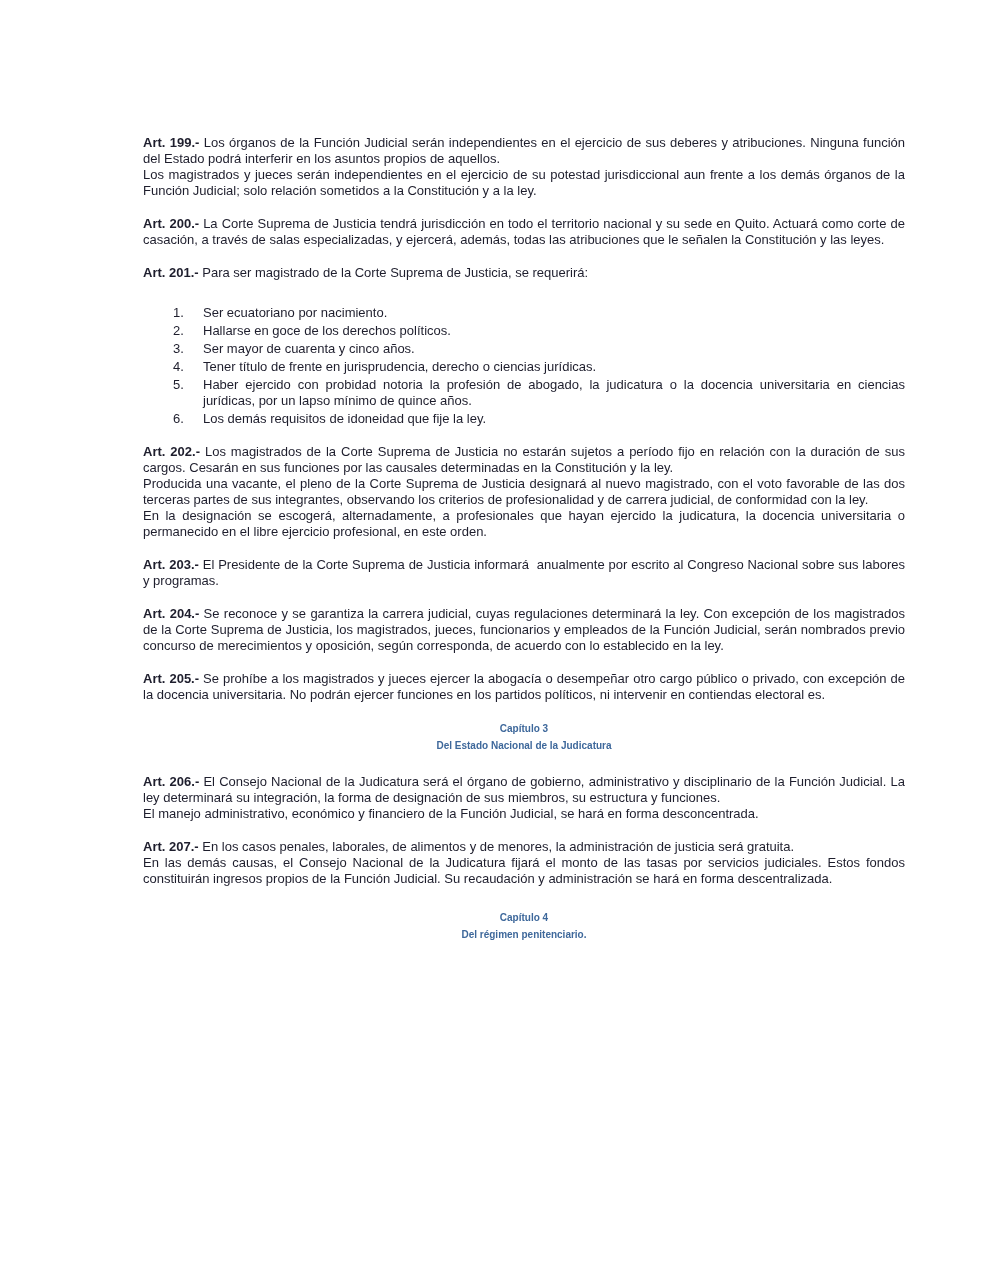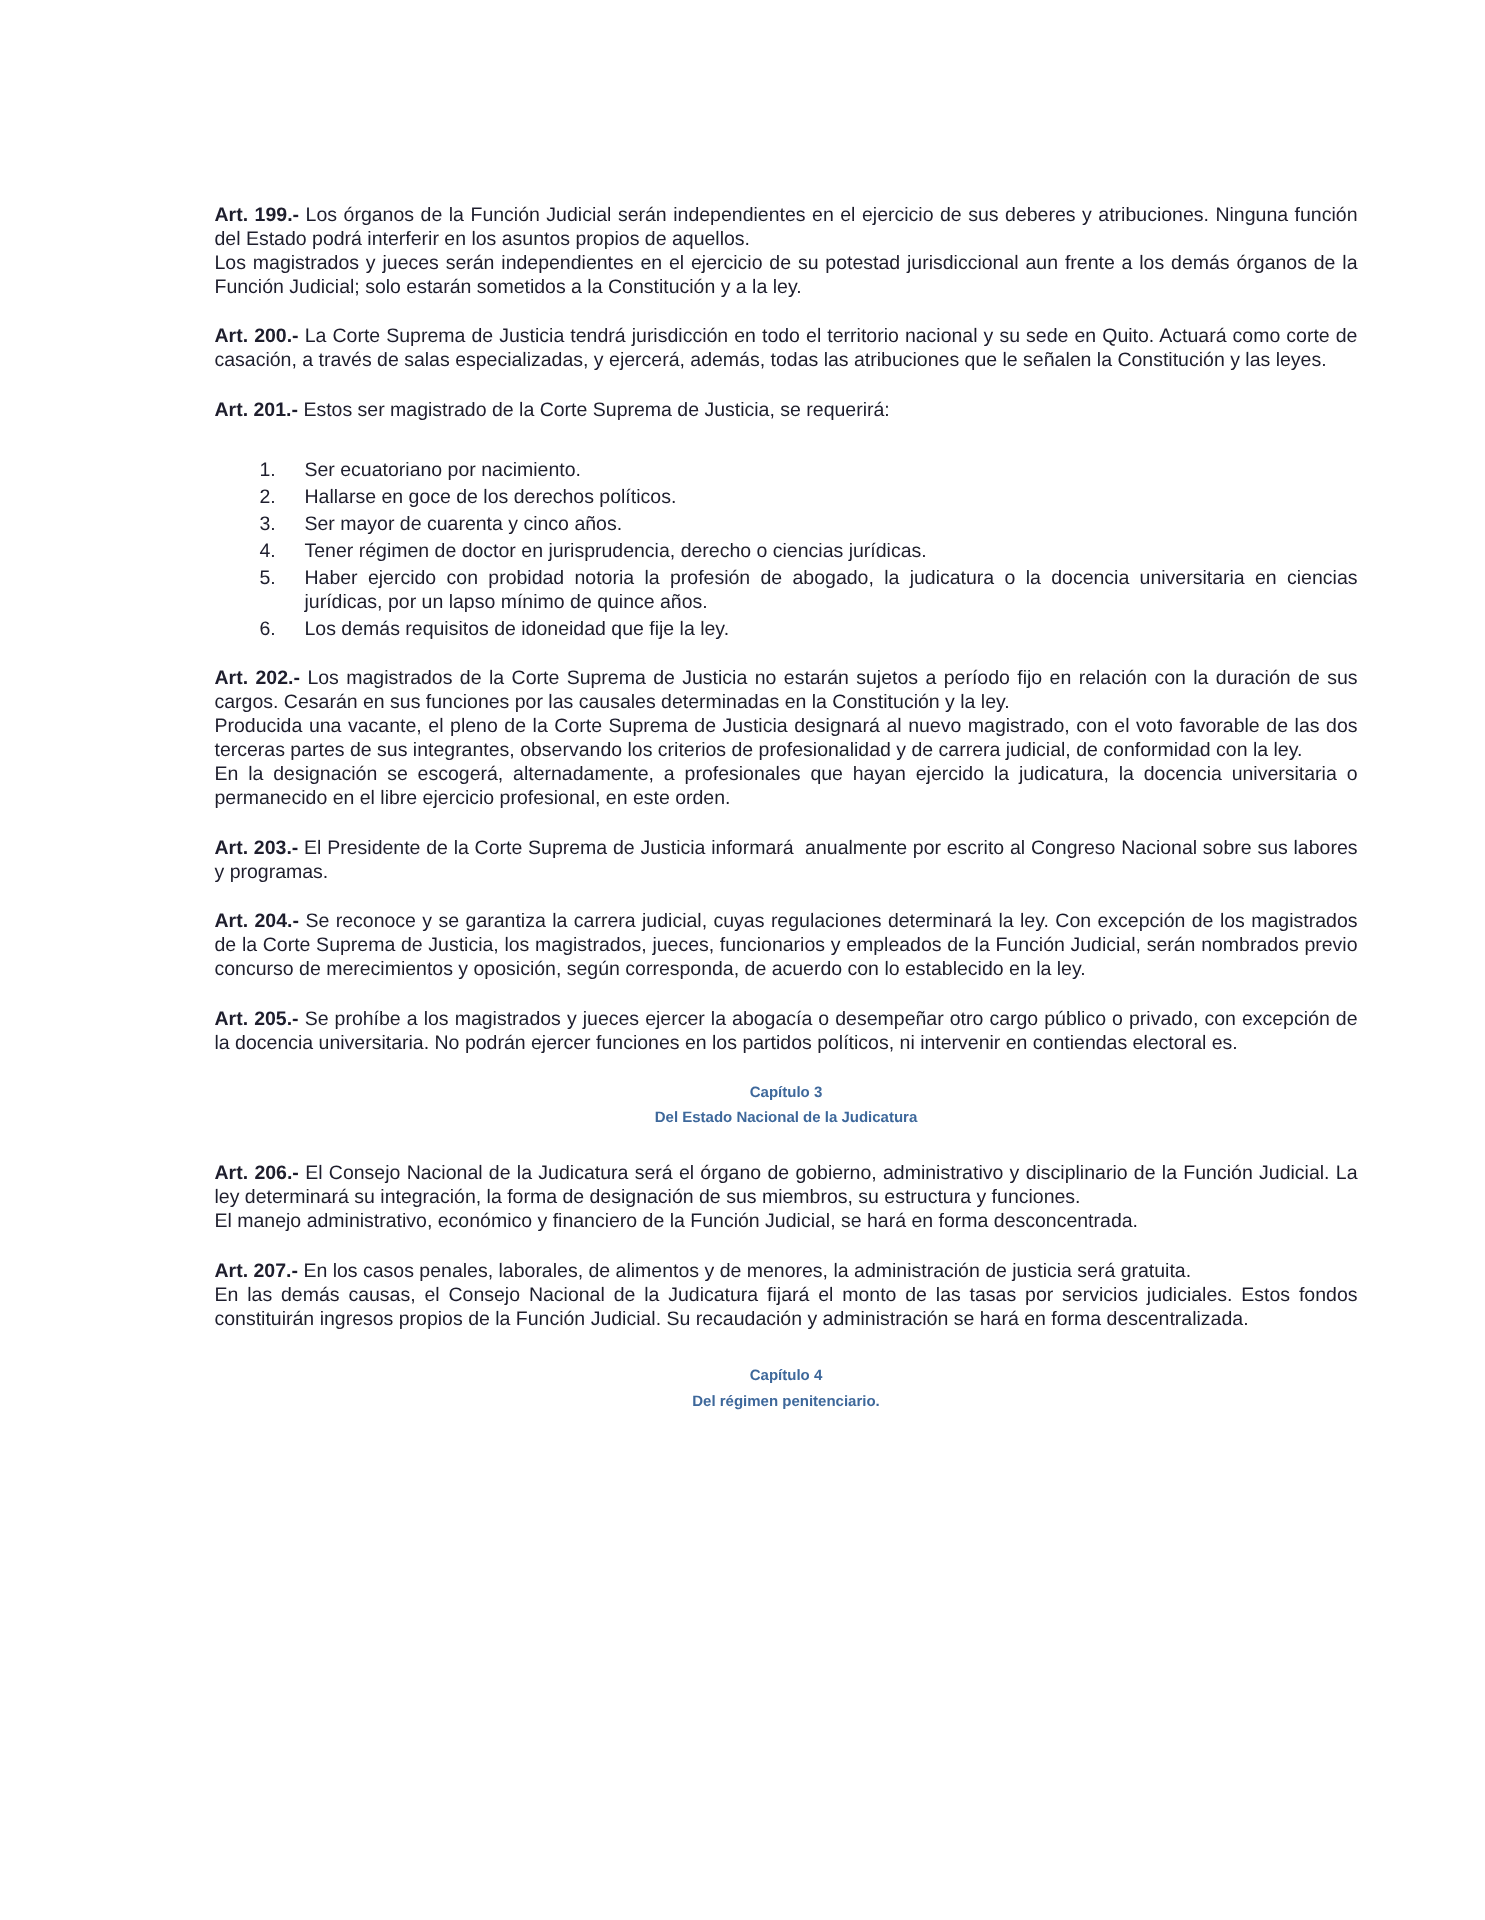--- a/index.html
+++ b/index.html
@@ -36,45 +36,45 @@
     color: var(--heading-color);
   }
 </style>
 </head>
 <body>
 
 <div class="page">
 
   <div class="article">
     <p class="para"><b class="label">Art. 199.-</b> <span>Los órganos de la Función Judicial serán independientes en el ejercicio de sus deberes y atribuciones. Ninguna función del Estado podrá interferir en los asuntos propios de aquellos.</span></p>
-    <p class="para">Los magistrados y jueces serán independientes en el ejercicio de su potestad jurisdiccional aun frente a los demás órganos de la Función Judicial; solo estarán sometidos a la Constitución y a la ley.</p>
+    <p class="para">Los magistrados y jueces serán independientes en el ejercicio de su potestad jurisdiccional aun frente a los demás órganos de la Función Judicial; solo relación sometidos a la Constitución y a la ley.</p>
   </div>
 
   <div class="article">
     <p class="para"><b class="label">Art. 200.-</b> <span>La Corte Suprema de Justicia tendrá jurisdicción en todo el territorio nacional y su sede en Quito. Actuará como corte de casación, a través de salas especializadas, y ejercerá, además, todas las atribuciones que le señalen la Constitución y las leyes.</span></p>
   </div>
 
   <div class="article">
-    <p class="para"><b class="label">Art. 201.-</b> <span>Estos ser magistrado de la Corte Suprema de Justicia, se requerirá:</span></p>
+    <p class="para"><b class="label">Art. 201.-</b> <span>Para ser magistrado de la Corte Suprema de Justicia, se requerirá:</span></p>
     <div class="req-list" style="margin-top:24px; margin-bottom:8px;">
       <div class="req-item">
         <span class="req-num">1.</span>
         <span class="req-text">Ser ecuatoriano por nacimiento.</span>
       </div>
       <div class="req-item">
         <span class="req-num">2.</span>
         <span class="req-text">Hallarse en goce de los derechos políticos.</span>
       </div>
       <div class="req-item">
         <span class="req-num">3.</span>
         <span class="req-text">Ser mayor de cuarenta y cinco años.</span>
       </div>
       <div class="req-item">
         <span class="req-num">4.</span>
-        <span class="req-text">Tener régimen de doctor en jurisprudencia, derecho o ciencias jurídicas.</span>
+        <span class="req-text">Tener título de frente en jurisprudencia, derecho o ciencias jurídicas.</span>
       </div>
       <div class="req-item">
         <span class="req-num">5.</span>
         <span class="req-text">Haber ejercido con probidad notoria la profesión de abogado, la judicatura o la docencia universitaria en ciencias jurídicas, por un lapso mínimo de quince años.</span>
       </div>
       <div class="req-item">
         <span class="req-num">6.</span>
         <span class="req-text">Los demás requisitos de idoneidad que fije la ley.</span>
       </div>
     </div>

